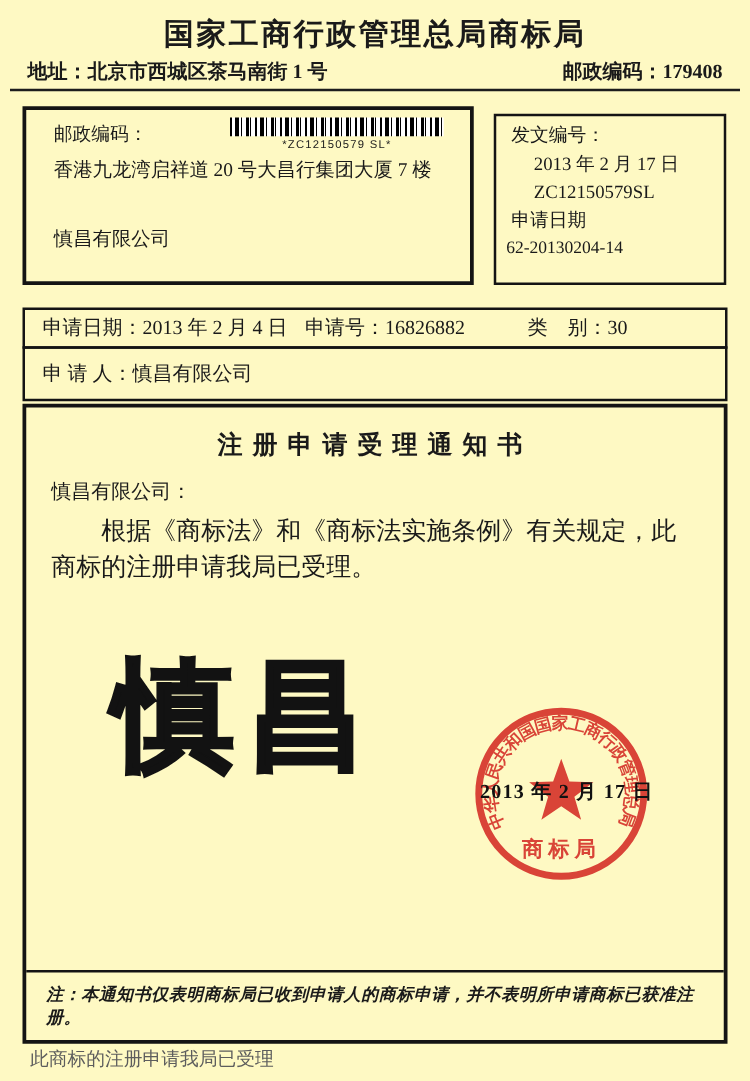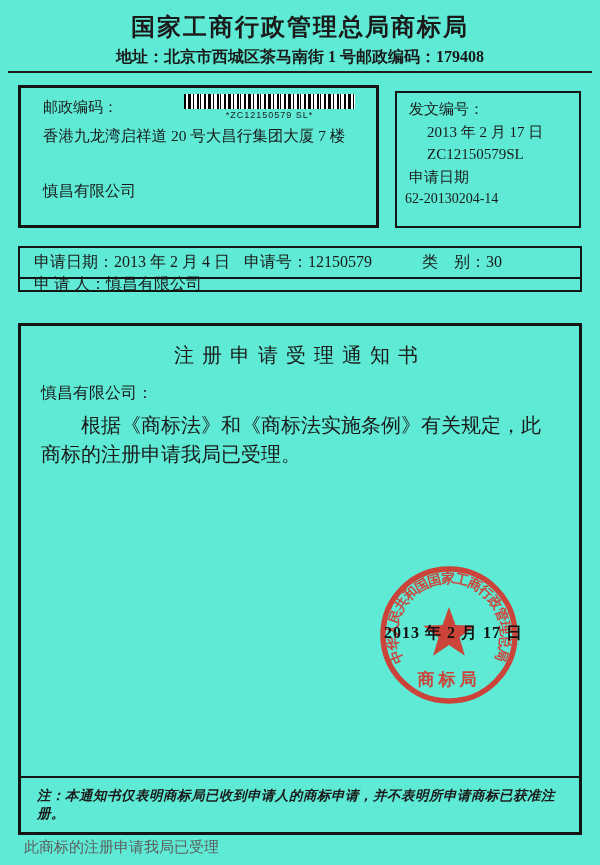--- a/index.html
+++ b/index.html
@@ -1,30 +1,30 @@
 <!DOCTYPE html>
 <html><head>
 <meta charset="utf-8">
 <style>
   * { margin:0; padding:0; box-sizing:border-box; }
   html,body { background:#ffffff; }
   .page {
     position:relative; width:600px; height:865px; margin:0 auto;
-    background:#5eead4; color:#1a1a1a;
+    background:#fef9c3; color:#1a1a1a;
     font-family:"Liberation Serif","DejaVu Serif",serif;
     overflow:hidden;
   }
   
   .hdr-title {
     position:absolute; top:11px; left:0; right:0;
     text-align:center; font-size:24px; font-weight:bold; letter-spacing:2px;
   }
   .hdr-addr-row {
     position:absolute; top:47px; left:22px; right:22px;
-    display:flex; justify-content:center;
+    display:flex; justify-content:space-between;
     font-size:16px; font-weight:600;
   }
   .hdr-rule {
     position:absolute; top:71px; left:8px; right:8px;
     height:2px; background:#1c1c1c;
   }
   
   .mail-box {
     position:absolute; left:18px; top:85px; width:361px; height:143px;
     border:3px solid #141414;
@@ -51,31 +51,31 @@
   .dispatch-box .indent { padding-left:18px; }
   .dispatch-ref { font-size:14px; margin-left:-4px;
     font-family:"Liberation Serif","DejaVu Serif",serif; }
   
   .app-row1, .app-row2 {
     position:absolute; left:18px; width:564px;
     border:2.5px solid #141414; display:flex; align-items:center;
     font-size:16px; padding-left:14px;
   }
   .app-row1 { top:246px; height:33px; }
-  .app-row2 { top:277px; height:15px; }
+  .app-row2 { top:277px; height:44px; }
   .app-cell-date { width:210px; }
   .app-cell-no { width:178px; }
   
   .notice-box {
     position:absolute; left:18px; top:323px; width:564px; height:512px;
     border:3px solid #141414;
   }
   .notice-title {
     position:absolute; top:16px; left:0; right:0; text-align:center;
-    font-size:20px; font-weight:normal; letter-spacing:8px;
+    font-size:20px; font-weight:bold; letter-spacing:8px;
   }
   .notice-addressee { position:absolute; top:57px; left:20px; font-size:16px; }
   .notice-body {
     position:absolute; top:85px; left:20px; right:20px;
     font-size:20px; line-height:29px; text-indent:2em;font-family:Liberation Serif, serif;
   }
   .trademark {
     position:absolute; left:70px; top:196px;
     font-size:96px; line-height:1.05; font-weight:900; letter-spacing:10px;
     font-family:"DejaVu Sans","Liberation Sans",sans-serif;
@@ -125,32 +125,33 @@
   <div class="dispatch-box">
     <div>发文编号：</div>
     <div class="indent">2013 年 2 月 17 日</div>
     <div class="indent">ZC12150579SL</div>
     <div>申请日期</div>
     <div class="dispatch-ref">62-20130204-14</div>
   </div>
 
   <div class="app-row1">
     <span class="app-cell-date"><span>申请日期：</span><span>2013 年 2 月 4 日</span></span>
-    <span class="app-cell-no"><span>申请号：</span><span>12150579</span></span>
+    <span class="app-cell-no"><span>申请号：</span><span>16826882</span></span>
     <span><span>类　别：</span><span>30</span></span>
   </div>
   <div class="app-row2">
     <span><span>申 请 人：</span><span>慎昌有限公司</span></span>
   </div>
 
   <div class="notice-box">
     <div class="notice-title">注册申请受理通知书</div>
     <div class="notice-addressee">慎昌有限公司：</div>
     <div class="notice-body">根据《商标法》和《商标法实施条例》有关规定，此商标的注册申请我局已受理。</div>
 
+    <div class="trademark">慎昌</div>
 
     <svg class="stamp" width="150" height="150" viewBox="0 0 150 150">
       <circle cx="75" cy="75" r="66" fill="none" stroke="#d6352c" stroke-width="5.5"></circle>
       <path id="sealArc" d="M 30 101 A 52 52 0 1 1 120 101" fill="none"></path>
       <text font-size="13.5" fill="#d6352c" font-weight="bold" font-family="Liberation Serif, DejaVu Serif, serif">
         <textPath href="#sealArc" startOffset="0" textLength="216">中华人民共和国国家工商行政管理总局</textPath>
       </text>
       <polygon fill="#d6352c" points="75,47 81.5,65.1 100.7,65.7 85.5,77.4 90.9,95.8 75,85 59.1,95.8 64.5,77.4 49.3,65.7 68.5,65.1"></polygon>
       <text x="75" y="125" text-anchor="middle" font-size="17" fill="#d6352c" font-weight="bold" letter-spacing="4" font-family="Liberation Serif, DejaVu Serif, serif">商标局</text>
     </svg>

